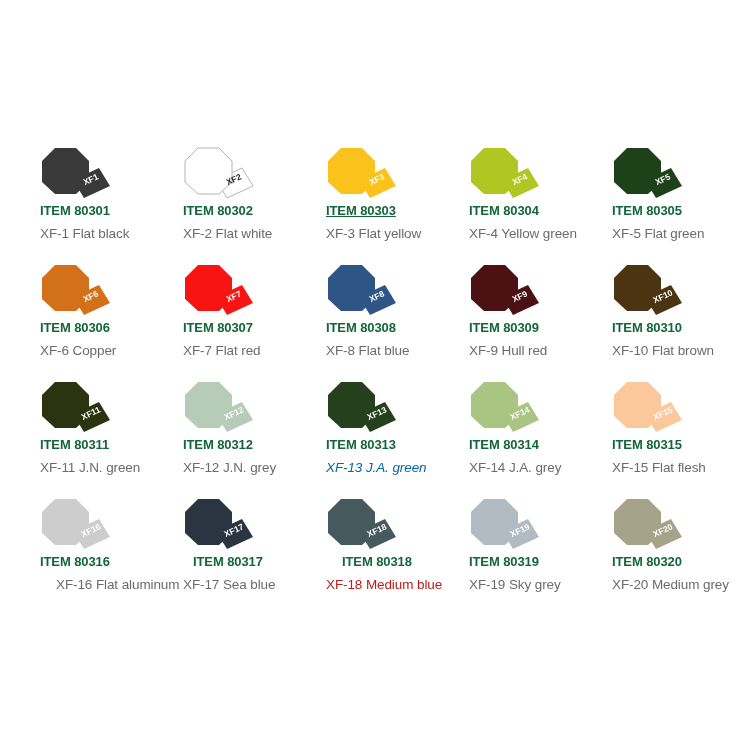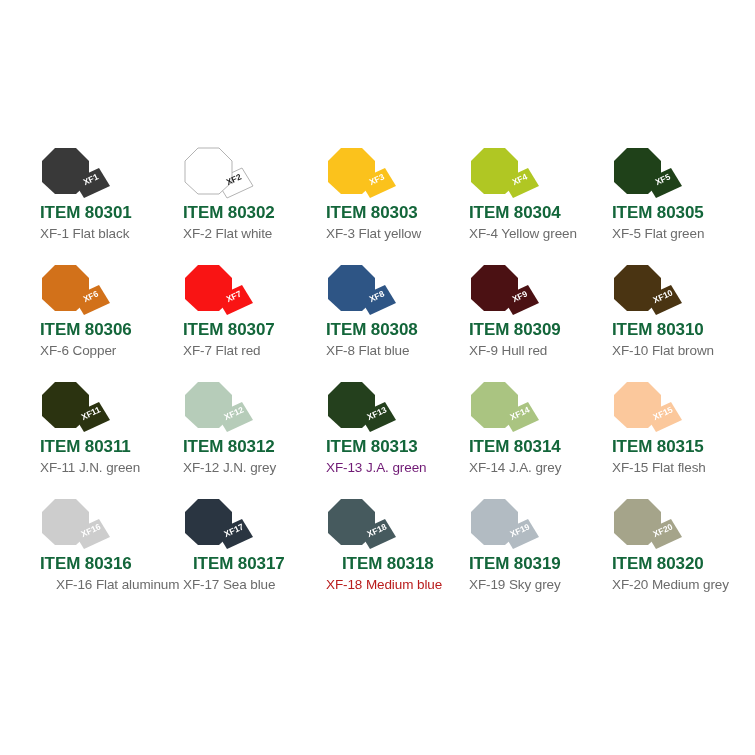--- a/index.html
+++ b/index.html
@@ -51,21 +51,21 @@
     font-size: 8.5px;
     font-weight: bold;
     letter-spacing: 0px;
   }
 
   
   .item-code {
     position: absolute;
     left: 0px;
     top: 55px;
-    font-size: 17px;
+    font-size: 13px;
     font-weight: bold;
     color: #13663a;
     white-space: nowrap;
     letter-spacing: -0.1px;
   }
   .paint-name {
     position: absolute;
     left: 0px;
     top: 78px;
     font-size: 13.5px;
@@ -102,21 +102,21 @@
       <div class="paint-name" style="color: rgb(107, 107, 107);">XF-2 Flat white</div>
     </div>
     <div class="paint-cell">
       <div class="jar-wrap">
         <svg class="jar-svg" viewBox="0 0 70 55">
           <polygon points="31,32 57,20 68,38 42,50" fill="#fbc21c"></polygon>
           <polygon points="13,0 34,0 47,13 47,34 34,46 13,46 0,34 0,13" fill="#fbc21c"></polygon>
           <text class="jar-code" x="50" y="34" text-anchor="middle" fill="#ffffff" transform="rotate(-25 50 34)">XF3</text>
         </svg>
       </div>
-      <div class="item-code" style="color: rgb(19, 102, 58);">ITEM 80303</div>
+      <div class="item-code" style="color: rgb(19, 102, 58); text-decoration: underline;">ITEM 80303</div>
       <div class="paint-name" style="color: rgb(107, 107, 107);">XF-3 Flat yellow</div>
     </div>
     <div class="paint-cell">
       <div class="jar-wrap">
         <svg class="jar-svg" viewBox="0 0 70 55">
           <polygon points="31,32 57,20 68,38 42,50" fill="#b0c723"></polygon>
           <polygon points="13,0 34,0 47,13 47,34 34,46 13,46 0,34 0,13" fill="#b0c723"></polygon>
           <text class="jar-code" x="50" y="34" text-anchor="middle" fill="#ffffff" transform="rotate(-25 50 34)">XF4</text>
         </svg>
       </div>
@@ -213,21 +213,21 @@
     </div>
     <div class="paint-cell">
       <div class="jar-wrap">
         <svg class="jar-svg" viewBox="0 0 70 55">
           <polygon points="31,32 57,20 68,38 42,50" fill="#24401d"></polygon>
           <polygon points="13,0 34,0 47,13 47,34 34,46 13,46 0,34 0,13" fill="#24401d"></polygon>
           <text class="jar-code" x="50" y="34" text-anchor="middle" fill="#ffffff" transform="rotate(-25 50 34)">XF13</text>
         </svg>
       </div>
       <div class="item-code" style="color: rgb(19, 102, 58);">ITEM 80313</div>
-      <div class="paint-name" style="color: #701a75;">XF-13 J.A. green</div>
+      <div class="paint-name" style="color: #0369a1; font-style: italic;">XF-13 J.A. green</div>
     </div>
     <div class="paint-cell">
       <div class="jar-wrap">
         <svg class="jar-svg" viewBox="0 0 70 55">
           <polygon points="31,32 57,20 68,38 42,50" fill="#aac481"></polygon>
           <polygon points="13,0 34,0 47,13 47,34 34,46 13,46 0,34 0,13" fill="#aac481"></polygon>
           <text class="jar-code" x="50" y="34" text-anchor="middle" fill="#ffffff" transform="rotate(-25 50 34)">XF14</text>
         </svg>
       </div>
       <div class="item-code" style="color: rgb(19, 102, 58);">ITEM 80314</div>

